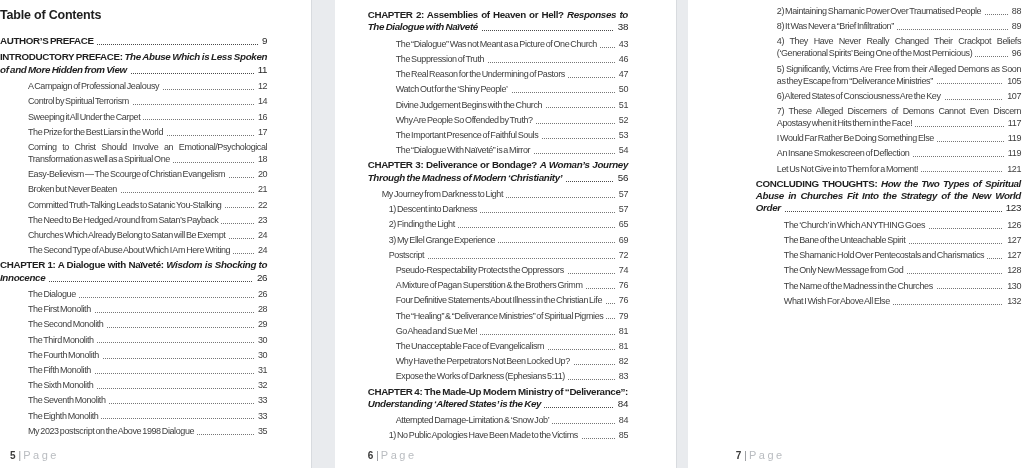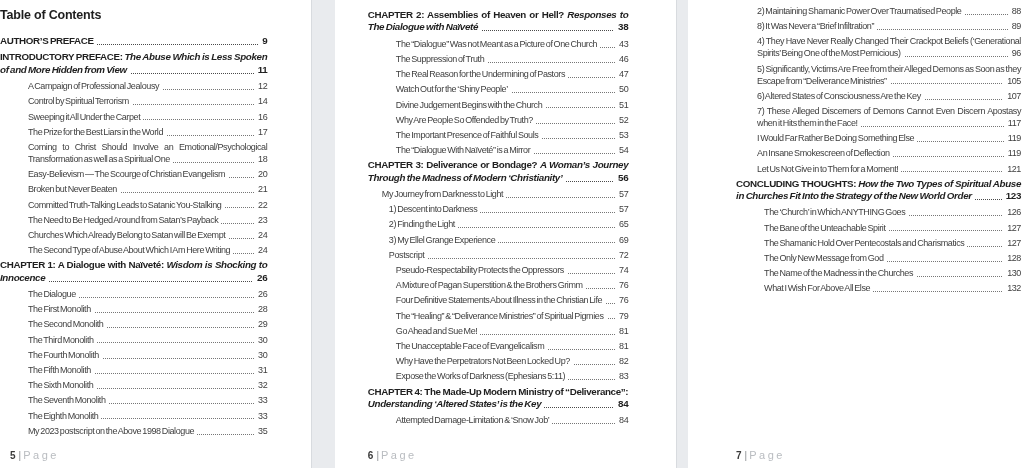--- a/index.html
+++ b/index.html
@@ -5,21 +5,21 @@
   html,body{margin:0;padding:0;}
   body{
     width:1024px;height:468px;overflow:hidden;background:#ffffff;
     font-family:"Liberation Sans","DejaVu Sans",sans-serif;
     -webkit-font-smoothing:antialiased;
   }
   .spread{display:flex;width:1024px;height:468px;}
   .page{position:relative;background:#fff;box-sizing:border-box;overflow:hidden;}
   .p5{width:317px;padding:7px 44px 0 0;}
   .p6{width:347px;padding:7px 48px 0 33px;}
-  .p7{width:342px;padding:5px 3px 0 48px;}
+  .p7{width:342px;padding:5px 3px 0 68px;}
   .gut{background:#e9ebee;border-left:1px solid #d8dbdf;box-sizing:border-box;}
   .g1{width:24px;}
   .g2{width:12px;}
 
   .toctitle{
     font-size:12.5px;font-weight:bold;color:#1e1e1e;
     letter-spacing:-0.2px;margin:1px 0 13px;
   }
   .entry{
     position:relative;text-align:justify;
@@ -37,21 +37,21 @@
   .eA{margin-left:14px;}
   .it{font-style:italic;}
 
   .dotlead{
     position:absolute;left:1px;right:1px;bottom:2.2px;height:0;
     border-bottom:1.6px dotted #767676;
   }
   .h .dotlead{border-bottom-color:#4a4a4a;}
   .t{position:relative;background:#fff;padding-right:3px;}
   .num{position:absolute;right:0;bottom:0;background:#fff;padding-left:4px;}
-  .h .num{font-weight:bold;}
+  .h .num{font-weight:normal;}
 
   .pfooter{position:absolute;bottom:7px;font-size:10px;}
   .p5 .pfooter{left:10px;}
   .p6 .pfooter{left:33px;}
   .p7 .pfooter{left:48px;}
   .fnum{font-weight:bold;color:#3a3a3a;}
   .fsep{color:#8a8d91;margin:0 2px 0 3px;}
   .flabel{color:#b9bcc0;letter-spacing:2.5px;font-size:11px;}
 </style>
 </head>
@@ -114,20 +114,21 @@
         <div class="entry e1"><span class="dotlead"></span><span class="t"><span>Pseudo-Respectability Protects the Oppressors</span></span><span class="num">74</span></div>
         <div class="entry e1"><span class="dotlead"></span><span class="t"><span>A Mixture of Pagan Superstition &amp; the Brothers Grimm</span></span><span class="num">76</span></div>
         <div class="entry e1"><span class="dotlead"></span><span class="t"><span>Four Definitive Statements About Illness in the Christian Life</span></span><span class="num">76</span></div>
         <div class="entry e1"><span class="dotlead"></span><span class="t"><span>The “Healing” &amp; “Deliverance Ministries” of Spiritual Pigmies</span></span><span class="num">79</span></div>
         <div class="entry e1"><span class="dotlead"></span><span class="t"><span>Go Ahead and Sue Me!</span></span><span class="num">81</span></div>
         <div class="entry e1"><span class="dotlead"></span><span class="t"><span>The Unacceptable Face of Evangelicalism</span></span><span class="num">81</span></div>
         <div class="entry e1"><span class="dotlead"></span><span class="t"><span>Why Have the Perpetrators Not Been Locked Up?</span></span><span class="num">82</span></div>
         <div class="entry e1"><span class="dotlead"></span><span class="t"><span>Expose the Works of Darkness (Ephesians 5:11)</span></span><span class="num">83</span></div>
         <div class="entry h"><span class="dotlead"></span><span class="t"><span>CHAPTER 4: The Made-Up Modern Ministry of “Deliverance”: </span><span class="it">Understanding ‘Altered States’ is the Key</span></span><span class="num">84</span></div>
         <div class="entry e1"><span class="dotlead"></span><span class="t"><span>Attempted Damage-Limitation &amp; ‘Snow Job’</span></span><span class="num">84</span></div>
+        <div class="entry eB"><span class="dotlead"></span><span class="t"><span>1) No Public Apologies Have Been Made to the Victims</span></span><span class="num">85</span></div>
       </div>
     <div class="pfooter">
       <span class="fnum">6</span><span class="fsep">|</span><span class="flabel">Page</span>
     </div>
   </section>
 
   <div class="gut g2"></div>
 
   <section class="page p7">
     <div class="entries">

